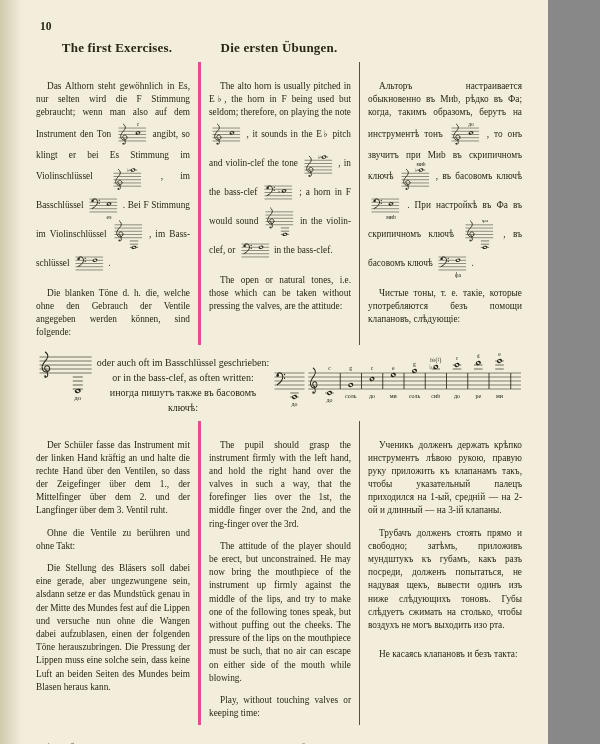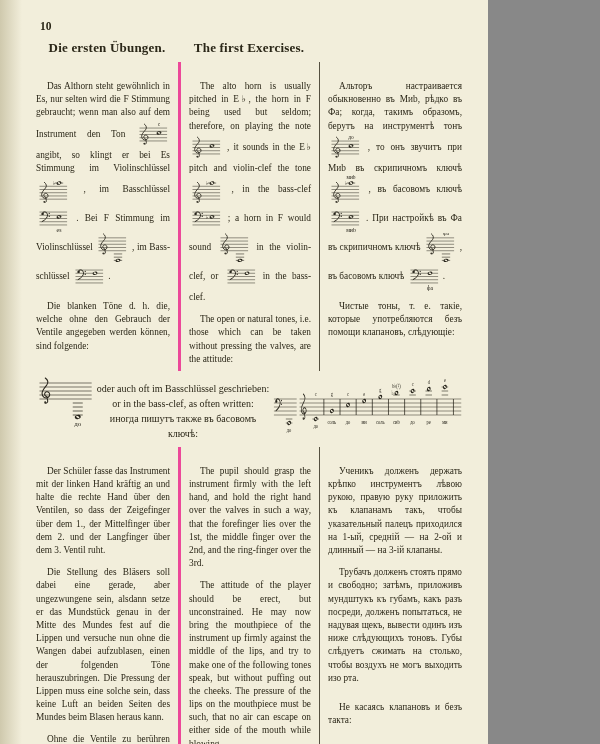--- a/index.html
+++ b/index.html
@@ -1,18 +1,18 @@
 <!DOCTYPE html>
 <html><head>
 <meta charset="utf-8">
 <style>
   html,body{margin:0;padding:0;background:#888;}
   .page{
     position:relative;
-    width:488px;height:744px;
+    width:548px;height:744px;
     background:#f2eedb;
     font-family:"Liberation Serif","DejaVu Serif",serif;
     color:#2b2718;
     overflow:hidden;
     box-sizing:border-box;
     padding:16px 26px 0 36px;
   }
   .edge{position:absolute;left:0;top:0;bottom:0;width:22px;
     background:linear-gradient(90deg,#cfc9ad,rgba(242,238,219,0));pointer-events:none;}
   .pagenum{position:absolute;top:20px;left:40px;font-weight:bold;font-size:11.5px;}
@@ -36,22 +36,22 @@
   .ex1{height:52px;} .ex2,.ex3{height:46px;}
 </style>
 </head>
 <body>
 
 <div class="page">
   <div class="edge"></div>
   <div class="pagenum">10</div>
 
   <div class="headings">
+    <h2>The first Exercises.</h2>
     <h2>Die ersten Übungen.</h2>
-    <h2>The first Exercises.</h2>
   </div>
 
   <div class="band band1">
     <div class="col">
       <p class="para"><span>Das Althorn steht gewöhnlich in Es, nur selten wird die F Stimmung gebraucht; wenn man also auf dem Instrument den Ton </span><svg class="msnip" viewBox="0 0 36 36" preserveAspectRatio="none">
             <line x1="1.8" y1="10" x2="34.92" y2="10" stroke="#26231a" stroke-width="0.7" opacity="0.85"></line>
             <line x1="1.8" y1="14" x2="34.92" y2="14" stroke="#26231a" stroke-width="0.7" opacity="0.85"></line>
             <line x1="1.8" y1="18" x2="34.92" y2="18" stroke="#26231a" stroke-width="0.7" opacity="0.85"></line>
             <line x1="1.8" y1="22" x2="34.92" y2="22" stroke="#26231a" stroke-width="0.7" opacity="0.85"></line>
             <line x1="1.8" y1="26" x2="34.92" y2="26" stroke="#26231a" stroke-width="0.7" opacity="0.85"></line>
@@ -425,22 +425,22 @@
         <ellipse cx="265.72" cy="12" rx="3" ry="2.05" fill="#26231a" transform="rotate(-14 265.72 12)"></ellipse>
         <ellipse cx="265.72" cy="12" rx="1.7" ry="0.95" fill="#f2eedb" transform="rotate(26 265.72 12)"></ellipse>
         <text x="265.72" y="7" text-anchor="middle" font-size="6.5" fill="#26231a" font-family="&quot;Liberation Serif&quot;,&quot;DejaVu Serif&quot;,serif">e</text>
         <text x="265.72" y="49" text-anchor="middle" font-size="7" fill="#26231a" font-family="&quot;Liberation Serif&quot;,&quot;DejaVu Serif&quot;,serif">ми</text>
       </svg>
   </div>
 
   <div class="band band2">
     <div class="col">
       <p class="para">Der Schüler fasse das Instrument mit der linken Hand kräftig an und halte die rechte Hand über den Ventilen, so dass der Zeigefinger über dem 1., der Mittelfinger über dem 2. und der Langfinger über dem 3. Ventil ruht.</p>
+      <p class="para mt">Ohne die Ventile zu berühren und ohne Takt:</p>
       <p class="para mt">Die Stellung des Bläsers soll dabei eine gerade, aber ungezwungene sein, alsdann setze er das Mundstück genau in der Mitte des Mundes fest auf die Lippen und versuche nun ohne die Wangen dabei aufzublasen, einen der folgenden Töne herauszubringen. Die Pressung der Lippen muss eine solche sein, dass keine Luft an beiden Seiten des Mundes beim Blasen heraus kann.</p>
-      <p class="para mt">Ohne die Ventile zu berühren und ohne Takt:</p>
     </div>
     <div class="col mid">
       <p class="para">The pupil should grasp the instrument firmly with the left hand, and hold the right hand over the valves in such a way, that the forefinger lies over the 1st, the middle finger over the 2nd, and the ring-finger over the 3rd.</p>
       <p class="para mt">The attitude of the player should be erect, but unconstrained. He may now bring the mouthpiece of the instrument up firmly against the middle of the lips, and try to make one of the following tones speak, but without puffing out the cheeks. The pressure of the lips on the mouthpiece must be such, that no air can escape on either side of the mouth while blowing.</p>
       <p class="para mt">Play, without touching valves or keeping time:</p>
     </div>
     <div class="col">
       <p class="para">Ученикъ долженъ держать крѣпко инструментъ лѣвою рукою, правую руку приложить къ клапанамъ такъ, чтобы указательный палецъ приходился на 1-ый, средній — на 2-ой и длинный — на 3-ій клапаны.</p>
       <p class="para mt">Трубачъ долженъ стоять прямо и свободно; затѣмъ, приложивъ мундштукъ къ губамъ, какъ разъ посреди, долженъ попытаться, не надувая щекъ, вывести одинъ изъ ниже слѣдующихъ тоновъ. Губы слѣдуетъ сжимать на столько, чтобы воздухъ не могъ выходить изо рта.</p>
       <p class="para gap">Не касаясь клапановъ и безъ такта:</p>

